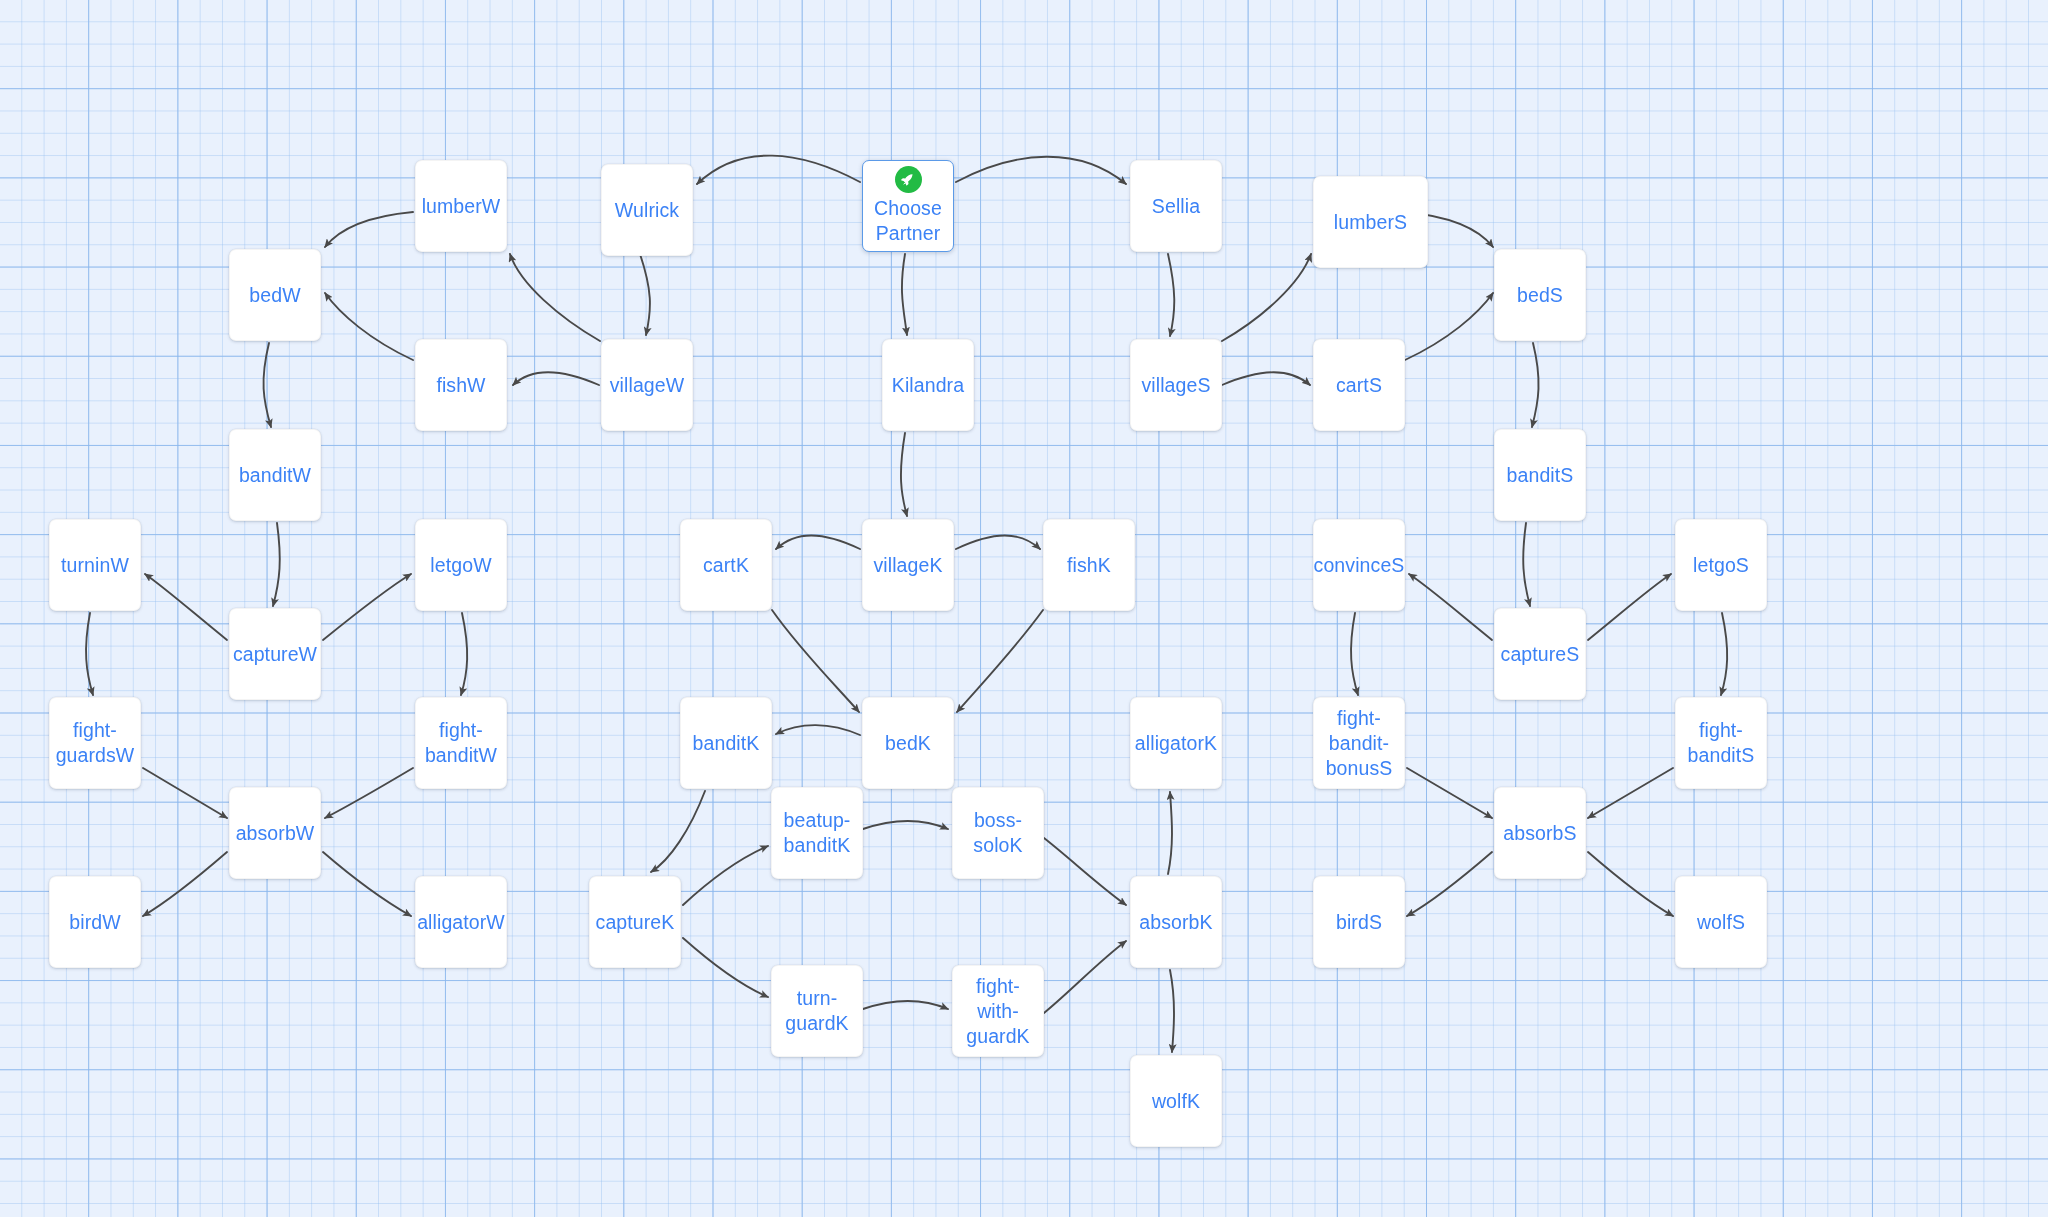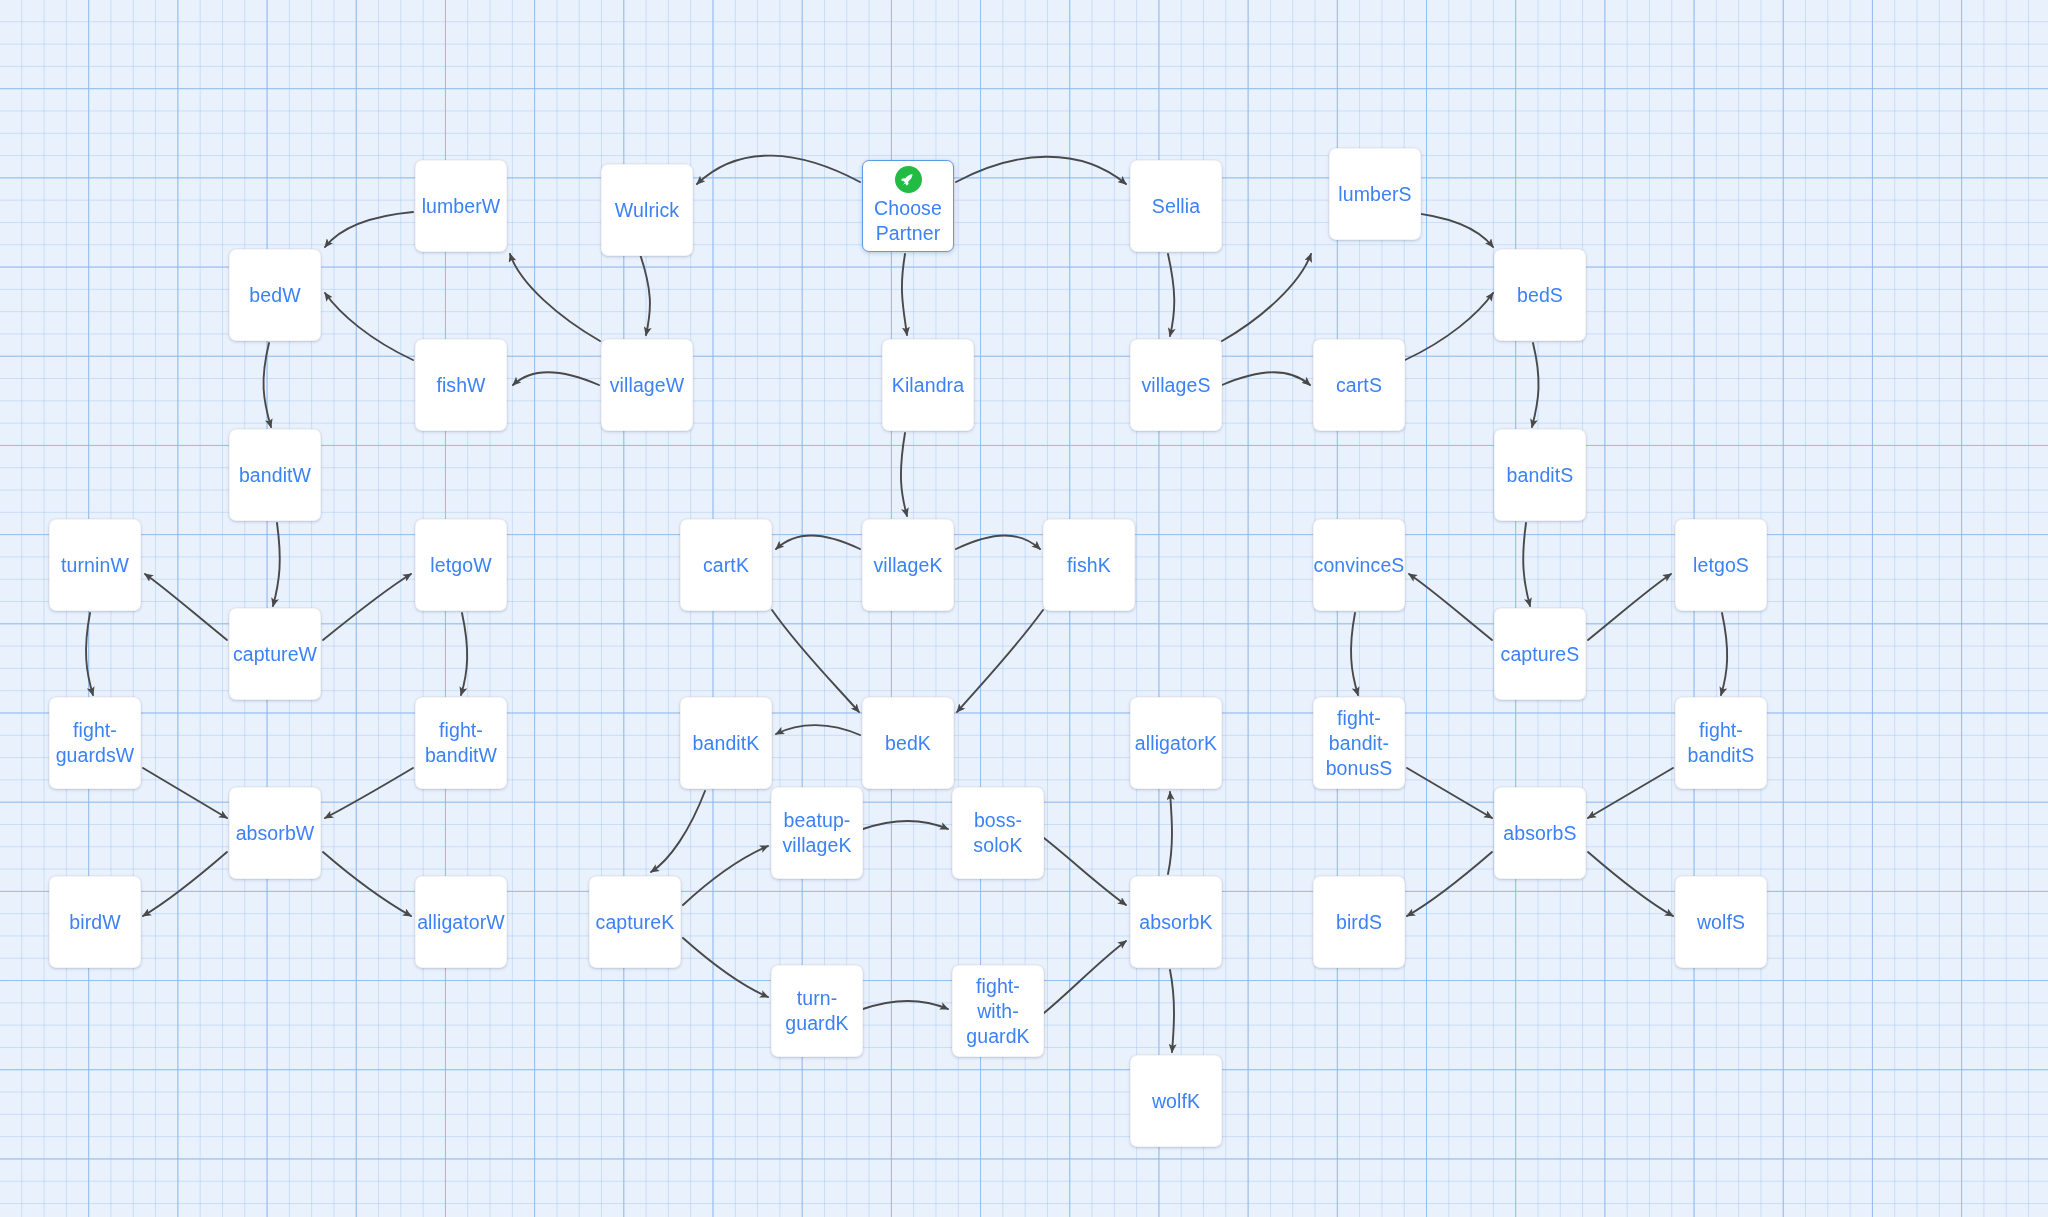--- a/index.html
+++ b/index.html
@@ -156,21 +156,21 @@
           <svg width="16" height="16" viewBox="0 0 24 24" fill="#ffffff">
             <path d="M18.5 3.2c-3.9.3-7 2-9.2 4.8L7.9 9.8l-3.2-.5a1 1 0 0 0-.9.3L2 11.4a.7.7 0 0 0 .3 1.2l3 1 3.1 3.1 1 3a.7.7 0 0 0 1.2.3l1.8-1.8a1 1 0 0 0 .3-.9l-.5-3.2 1.8-1.4c2.8-2.2 4.5-5.3 4.8-9.2a.4.4 0 0 0-.3-.3zM9.2 16.6l-1.8-1.8-2.6 4.4 4.4-2.6z"></path>
           </svg>
         </span>
         <span class="label">Choose
 Partner</span>
       </div>
       <div class="node" style="left: 1130px; top: 160px; width: 92px; height: 92px;">
         <span class="label">Sellia</span>
       </div>
-      <div class="node" style="left: 1313px; top: 148px; width: 92px; height: 92px; margin-left: 16px;">
+      <div class="node" style="left: 1313px; top: 176px; width: 115px; height: 92px;">
         <span class="label">lumberS</span>
       </div>
       <div class="node" style="left: 229px; top: 249px; width: 92px; height: 92px;">
         <span class="label">bedW</span>
       </div>
       <div class="node" style="left: 1494px; top: 249px; width: 92px; height: 92px;">
         <span class="label">bedS</span>
       </div>
       <div class="node" style="left: 415px; top: 339px; width: 92px; height: 92px;">
         <span class="label">fishW</span>
@@ -244,21 +244,21 @@
       </div>
       <div class="node" style="left: 1675px; top: 697px; width: 92px; height: 92px;">
         <span class="label">fight-
 banditS</span>
       </div>
       <div class="node" style="left: 229px; top: 787px; width: 92px; height: 92px;">
         <span class="label">absorbW</span>
       </div>
       <div class="node" style="left: 771px; top: 787px; width: 92px; height: 92px;">
         <span class="label">beatup-
-villageK</span>
+banditK</span>
       </div>
       <div class="node" style="left: 952px; top: 787px; width: 92px; height: 92px;">
         <span class="label">boss-
 soloK</span>
       </div>
       <div class="node" style="left: 1494px; top: 787px; width: 92px; height: 92px;">
         <span class="label">absorbS</span>
       </div>
       <div class="node" style="left: 49px; top: 876px; width: 92px; height: 92px;">
         <span class="label">birdW</span>

